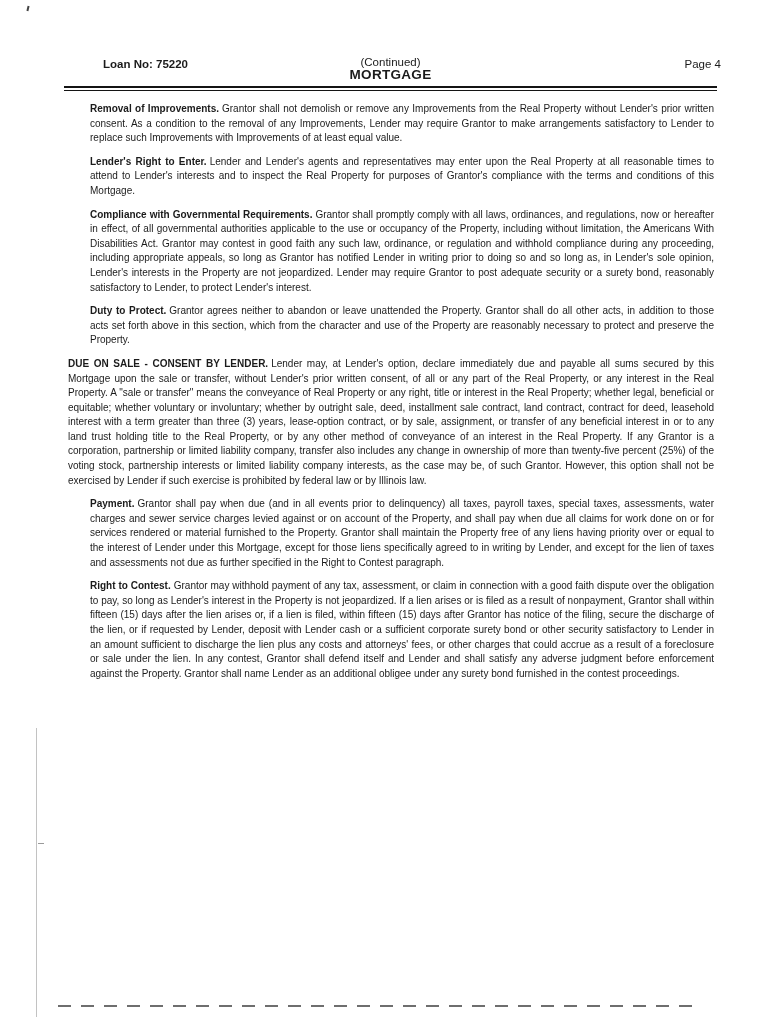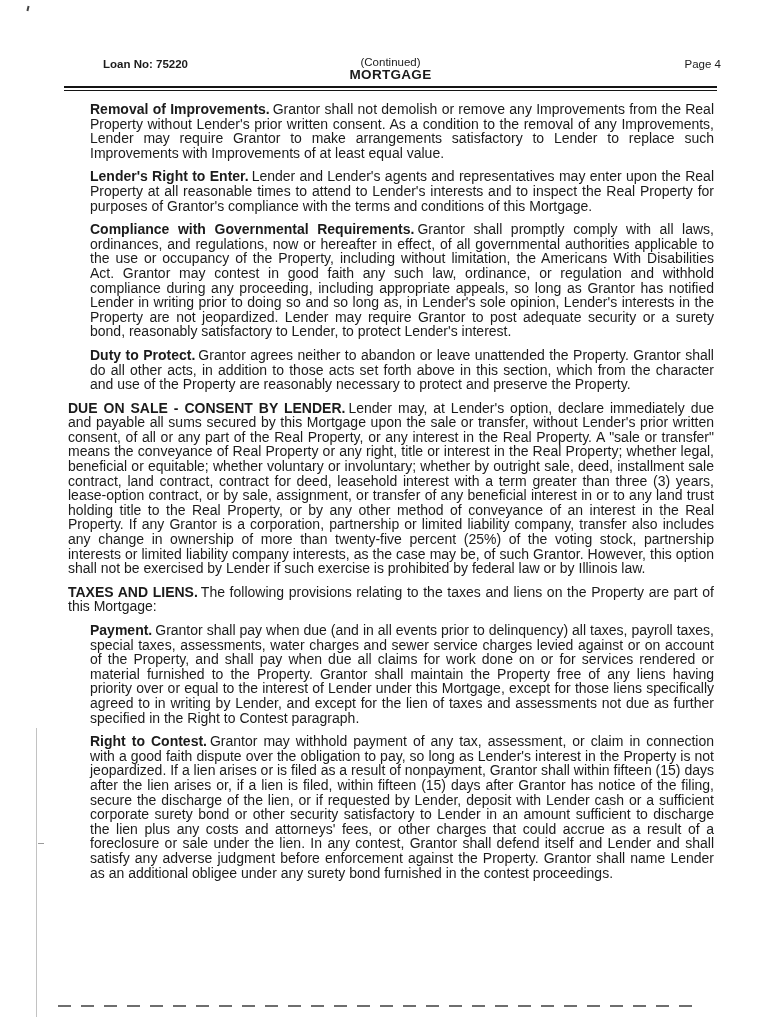--- a/index.html
+++ b/index.html
@@ -47,21 +47,21 @@
     top: 86px; left: 64px; right: 64px;
     height: 2px;
     border-top: 2px solid #141414;
     border-bottom: 1px solid #141414;
   }
   
   .body-text {
     position: absolute;
     top: 102px; left: 68px;
     width: 646px;
-    font-size: 14px;
+    font-size: 10px;
     line-height: 14.6px;
     text-align: justify;
   }
   .para { margin: 0 0 9px 0; }
   .para.indent { margin-left: 22px; }
   .lead { font-weight: bold; margin-right: 3px; }
   
   .artifact-vline {
     position: absolute;
     left: 36px; top: 728px;
@@ -105,21 +105,20 @@
     <p class="para indent"><span class="lead">Removal of Improvements.</span><span>Grantor shall not demolish or remove any Improvements from the Real Property without Lender's prior written consent.  As a condition to the removal of any Improvements, Lender may require Grantor to make arrangements satisfactory to Lender to replace such Improvements with Improvements of at least equal value.</span></p>
 
     <p class="para indent"><span class="lead">Lender's Right to Enter.</span><span>Lender and Lender's agents and representatives may enter upon the Real Property at all reasonable times to attend to Lender's interests and to inspect the Real Property for purposes of Grantor's compliance with the terms and conditions of this Mortgage.</span></p>
 
     <p class="para indent"><span class="lead">Compliance with Governmental Requirements.</span><span>Grantor shall promptly comply with all laws, ordinances, and regulations, now or hereafter in effect, of all governmental authorities applicable to the use or occupancy of the Property, including without limitation, the Americans With Disabilities Act.  Grantor may contest in good faith any such law, ordinance, or regulation and withhold compliance during any proceeding, including appropriate appeals, so long as Grantor has notified Lender in writing prior to doing so and so long as, in Lender's sole opinion, Lender's interests in the Property are not jeopardized.  Lender may require Grantor to post adequate security or a surety bond, reasonably satisfactory to Lender, to protect Lender's interest.</span></p>
 
     <p class="para indent"><span class="lead">Duty to Protect.</span><span>Grantor agrees neither to abandon or leave unattended the Property.  Grantor shall do all other acts, in addition to those acts set forth above in this section, which from the character and use of the Property are reasonably necessary to protect and preserve the Property.</span></p>
 
     <p class="para"><span class="lead">DUE ON SALE - CONSENT BY LENDER.</span><span>Lender may, at Lender's option, declare immediately due and payable all sums secured by this Mortgage upon the sale or transfer, without Lender's prior written consent, of all or any part of the Real Property, or any interest in the Real Property.  A "sale or transfer" means the conveyance of Real Property or any right, title or interest in the Real Property; whether legal, beneficial or equitable; whether voluntary or involuntary; whether by outright sale, deed, installment sale contract, land contract, contract for deed, leasehold interest with a term greater than three (3) years, lease-option contract, or by sale, assignment, or transfer of any beneficial interest in or to any land trust holding title to the Real Property, or by any other method of conveyance of an interest in the Real Property.  If any Grantor is a corporation, partnership or limited liability company, transfer also includes any change in ownership of more than twenty-five percent (25%) of the voting stock, partnership interests or limited liability company interests, as the case may be, of such Grantor.  However, this option shall not be exercised by Lender if such exercise is prohibited by federal law or by Illinois law.</span></p>
 
-    <p class="para"><span class="lead">TAXES AND LIENS.</span><span>The following provisions relating to the taxes and liens on the Property are part of this Mortgage:</span></p>
 
     <p class="para indent"><span class="lead">Payment.</span><span>Grantor shall pay when due (and in all events prior to delinquency) all taxes, payroll taxes, special taxes, assessments, water charges and sewer service charges levied against or on account of the Property, and shall pay when due all claims for work done on or for services rendered or material furnished to the Property.  Grantor shall maintain the Property free of any liens having priority over or equal to the interest of Lender under this Mortgage, except for those liens specifically agreed to in writing by Lender, and except for the lien of taxes and assessments not due as further specified in the Right to Contest paragraph.</span></p>
 
     <p class="para indent"><span class="lead">Right to Contest.</span><span>Grantor may withhold payment of any tax, assessment, or claim in connection with a good faith dispute over the obligation to pay, so long as Lender's interest in the Property is not jeopardized.  If a lien arises or is filed as a result of nonpayment, Grantor shall within fifteen (15) days after the lien arises or, if a lien is filed, within fifteen (15) days after Grantor has notice of the filing, secure the discharge of the lien, or if requested by Lender, deposit with Lender cash or a sufficient corporate surety bond or other security satisfactory to Lender in an amount sufficient to discharge the lien plus any costs and attorneys' fees, or other charges that could accrue as a result of a foreclosure or sale under the lien.  In any contest, Grantor shall defend itself and Lender and shall satisfy any adverse judgment before enforcement against the Property.  Grantor shall name Lender as an additional obligee under any surety bond furnished in the contest proceedings.</span></p>
 
   </div>
 
   <div class="artifact-tick-topleft"></div>
   <div class="artifact-vline"></div>
   <div class="artifact-dash-left"></div>

